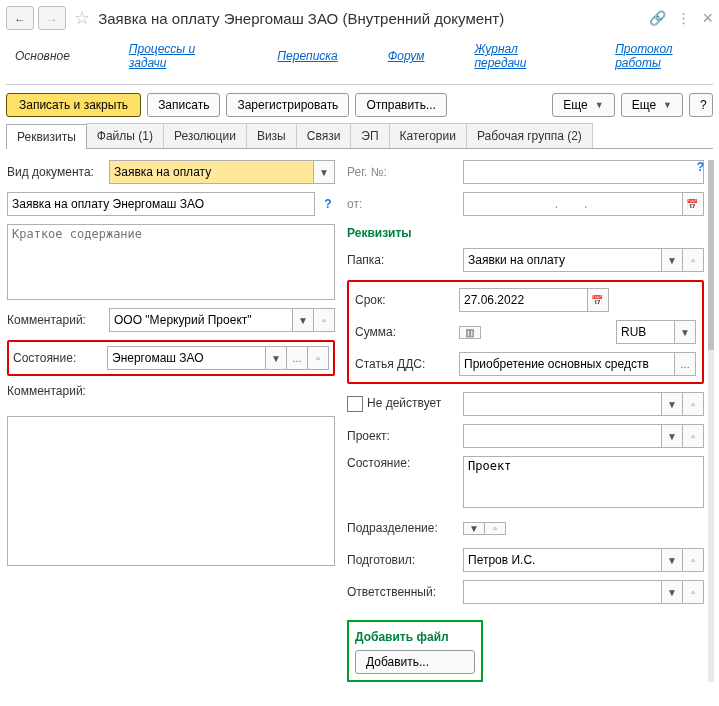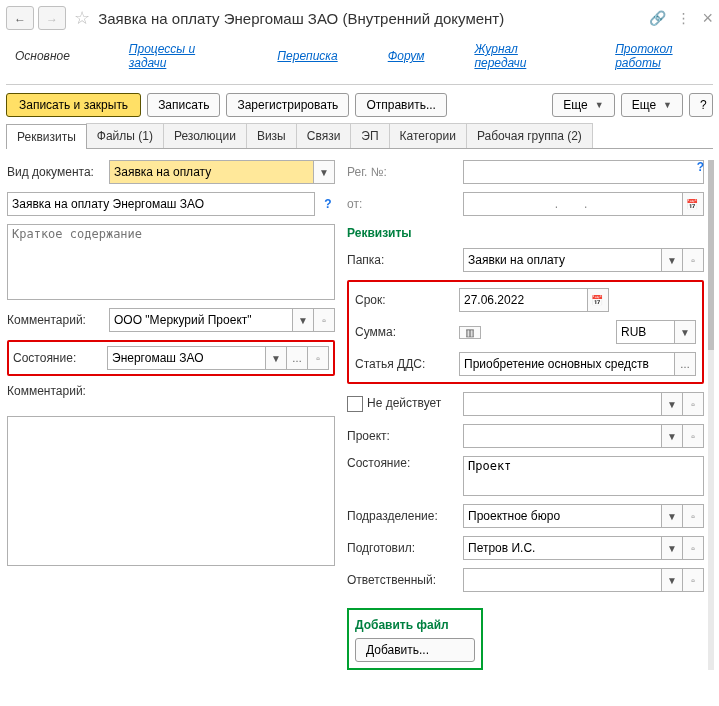--- a/index.html
+++ b/index.html
@@ -222,27 +222,26 @@
           <span class="lbl">Проект:</span>
           <div class="combo-wrap">
             <input class="combo" style="">
             <div class="cbtn">▼</div>
             <div class="cbtn">▫</div>
           </div>
         </div>
         <div class="row" style="align-items:flex-start;">
           <span class="lbl">Состояние:</span>
           <div class="fld">
-              <textarea class="textarea" style="height: 40px;">Проект</textarea>
+              <textarea class="textarea" style="height: 52px;">Проект</textarea>
             </div>
         </div>
         <div class="row">
           <span class="lbl">Подразделение:</span>
           <div class="combo-wrap">
-            <input class="combo" value="Проектное бюро" style="">
             <div class="cbtn">▼</div>
             <div class="cbtn">▫</div>
           </div>
         </div>
         <div class="row">
           <span class="lbl">Подготовил:</span>
           <div class="combo-wrap">
             <input class="combo" value="Петров И.С." style="">
             <div class="cbtn">▼</div>
             <div class="cbtn">▫</div>

